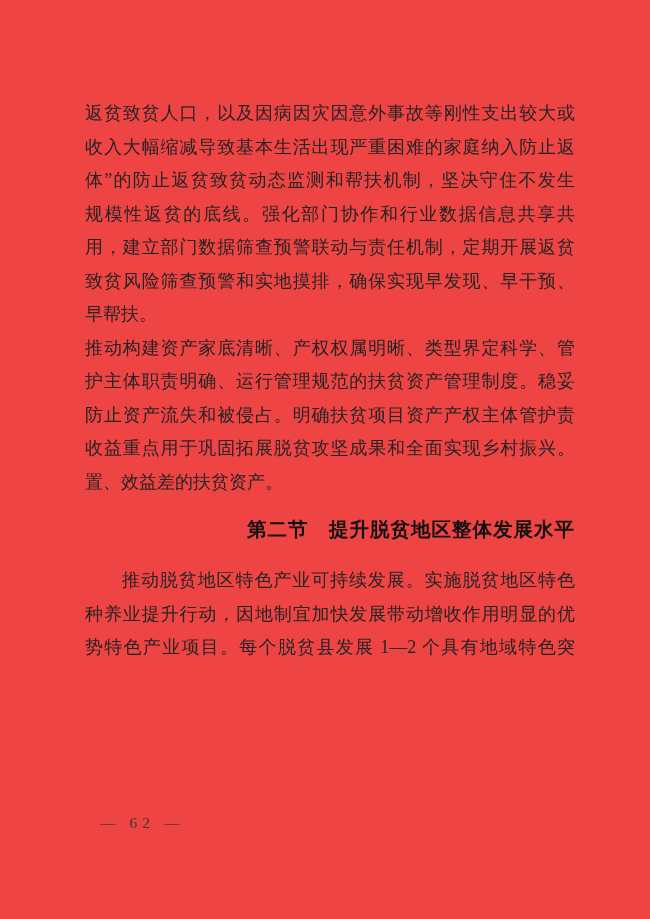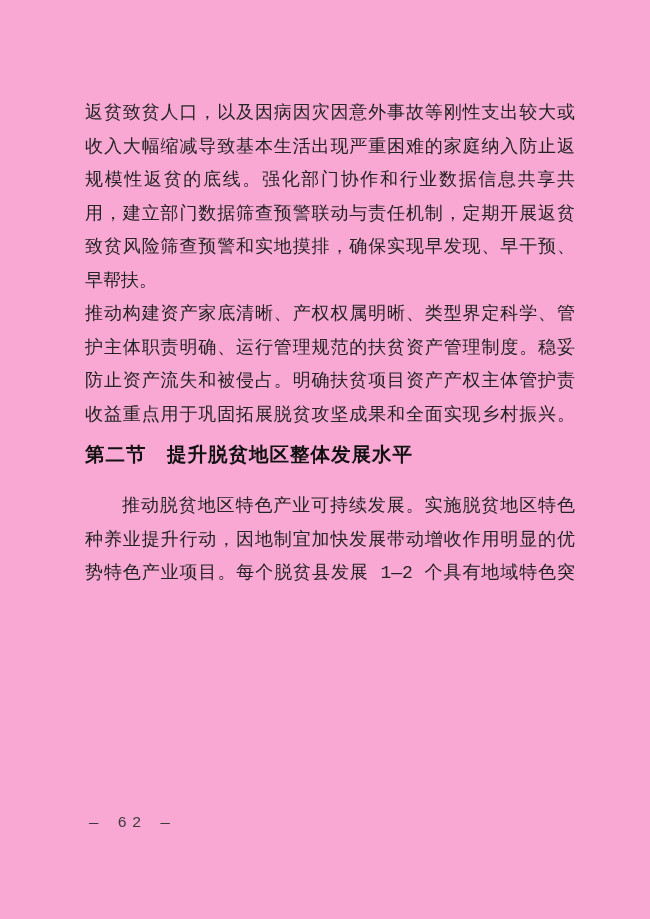--- a/index.html
+++ b/index.html
@@ -4,23 +4,23 @@
 <style>
   html, body {
     margin: 0;
     padding: 0;
     background: #ffffff;
   }
   .page {
     position: relative;
     width: 650px;
     height: 919px;
-    background: #f9a8d4;
+    background: #ef4444;
     overflow: hidden;
-    font-family: Liberation Mono, monospace;
+    font-family: Liberation Serif, serif;
     color: #242424;
   }
   .content {
     position: absolute;
     left: 85px;
     top: 97px;
     width: 490px;
   }
   .para {
     margin: 0;
@@ -39,54 +39,56 @@
     text-align: left;
     text-align-last: left;
   }
   .line.indent {
     padding-left: 37px;
   }
   .heading {
     font-size: 19.5px;
     font-weight: bold;
     color: #111111;
-    text-align: left;
+    text-align: right;
     line-height: 34px;
     height: 34px;
     letter-spacing: 1px;
-    margin-top: 7px;
+    margin-top: 14px;
     margin-bottom: 17px;
   }
   .footer {
     position: absolute;
-    left: 89px;
+    left: 100px;
     top: 814px;
     font-size: 15.5px;
     letter-spacing: 5px;
     color: #3a3a3a;
   }
 </style>
 </head>
 <body>
 
 <div class="page">
   <div class="content" id="doc-content">
       <div class="para">
         <div class="line">返贫致贫人口，以及因病因灾因意外事故等刚性支出较大或</div>
         <div class="line">收入大幅缩减导致基本生活出现严重困难的家庭纳入防止返</div>
+        <div class="line">体”的防止返贫致贫动态监测和帮扶机制，坚决守住不发生</div>
         <div class="line">规模性返贫的底线。强化部门协作和行业数据信息共享共</div>
         <div class="line">用，建立部门数据筛查预警联动与责任机制，定期开展返贫</div>
         <div class="line">致贫风险筛查预警和实地摸排，确保实现早发现、早干预、</div>
         <div class="line no-fill">早帮扶。</div>
       </div>
       <div class="para">
         <div class="line">推动构建资产家底清晰、产权权属明晰、类型界定科学、管</div>
         <div class="line">护主体职责明确、运行管理规范的扶贫资产管理制度。稳妥</div>
         <div class="line">防止资产流失和被侵占。明确扶贫项目资产产权主体管护责</div>
         <div class="line">收益重点用于巩固拓展脱贫攻坚成果和全面实现乡村振兴。</div>
+        <div class="line no-fill">置、效益差的扶贫资产。</div>
       </div>
       <div class="heading">第二节　提升脱贫地区整体发展水平</div>
       <div class="para">
         <div class="line indent">推动脱贫地区特色产业可持续发展。实施脱贫地区特色</div>
         <div class="line">种养业提升行动，因地制宜加快发展带动增收作用明显的优</div>
         <div class="line">势特色产业项目。每个脱贫县发展 1—2 个具有地域特色突</div>
       </div>
     </div>
   <div class="footer">— 62 —</div>
 </div>

